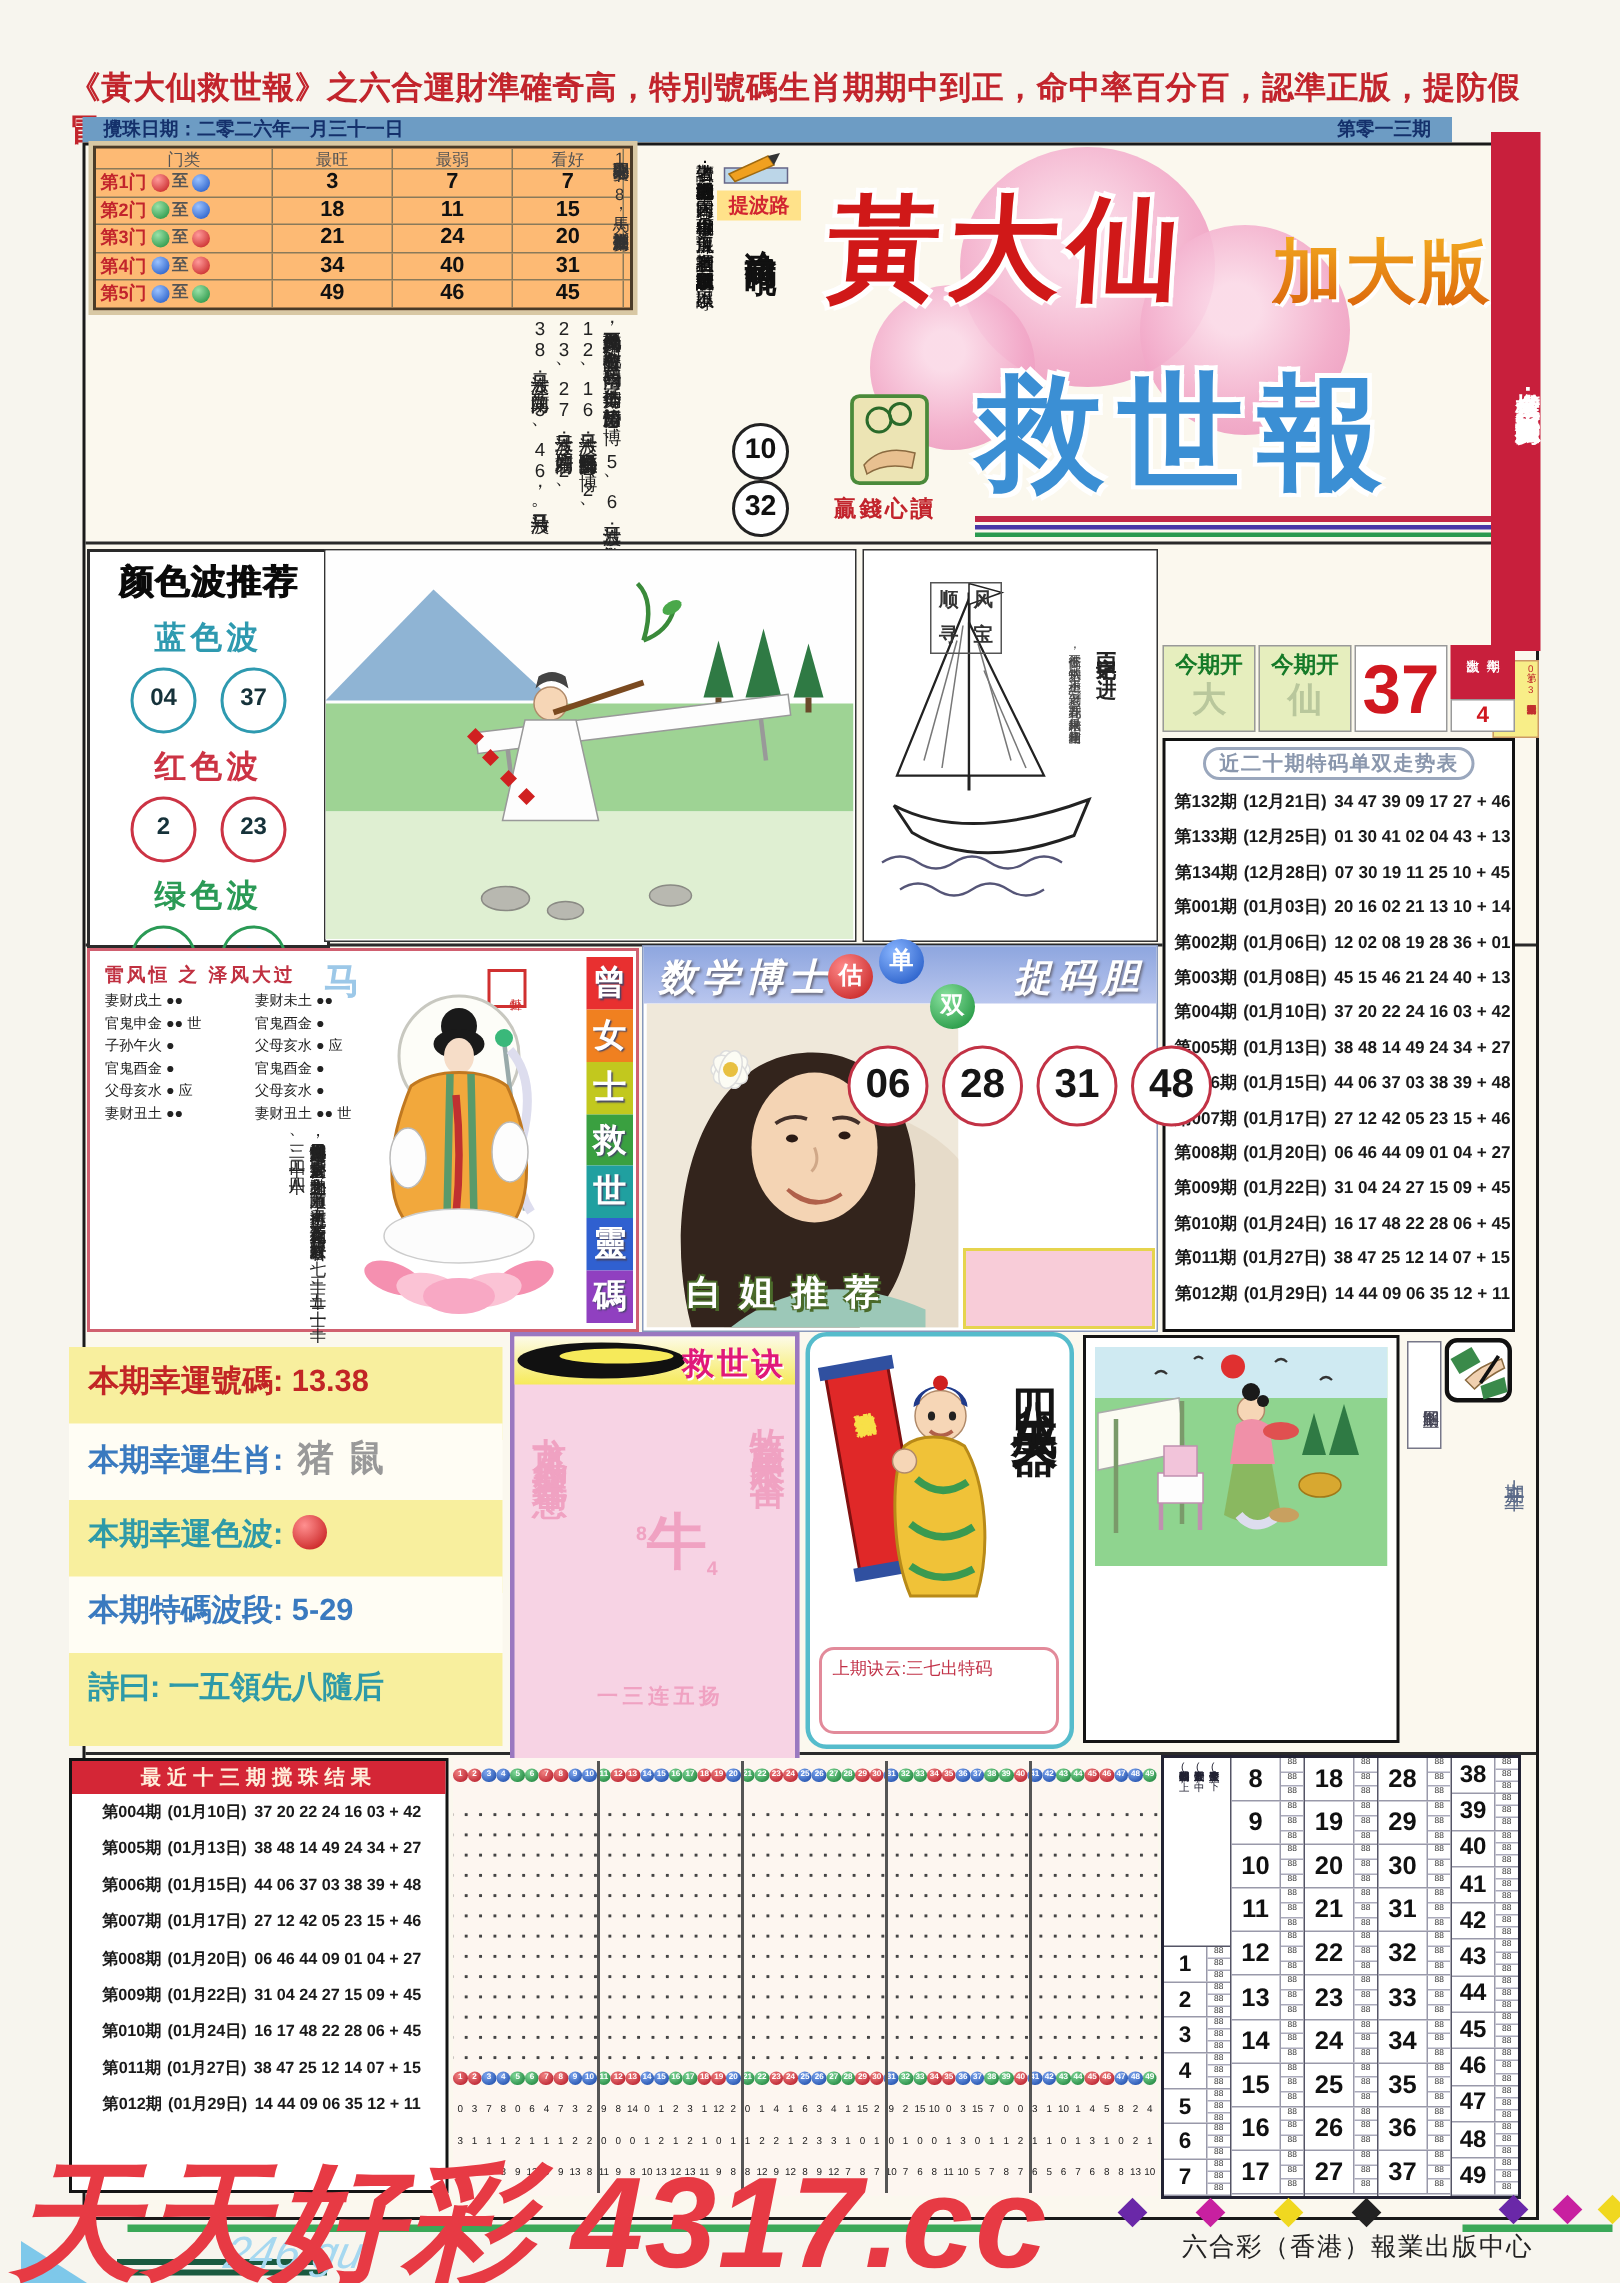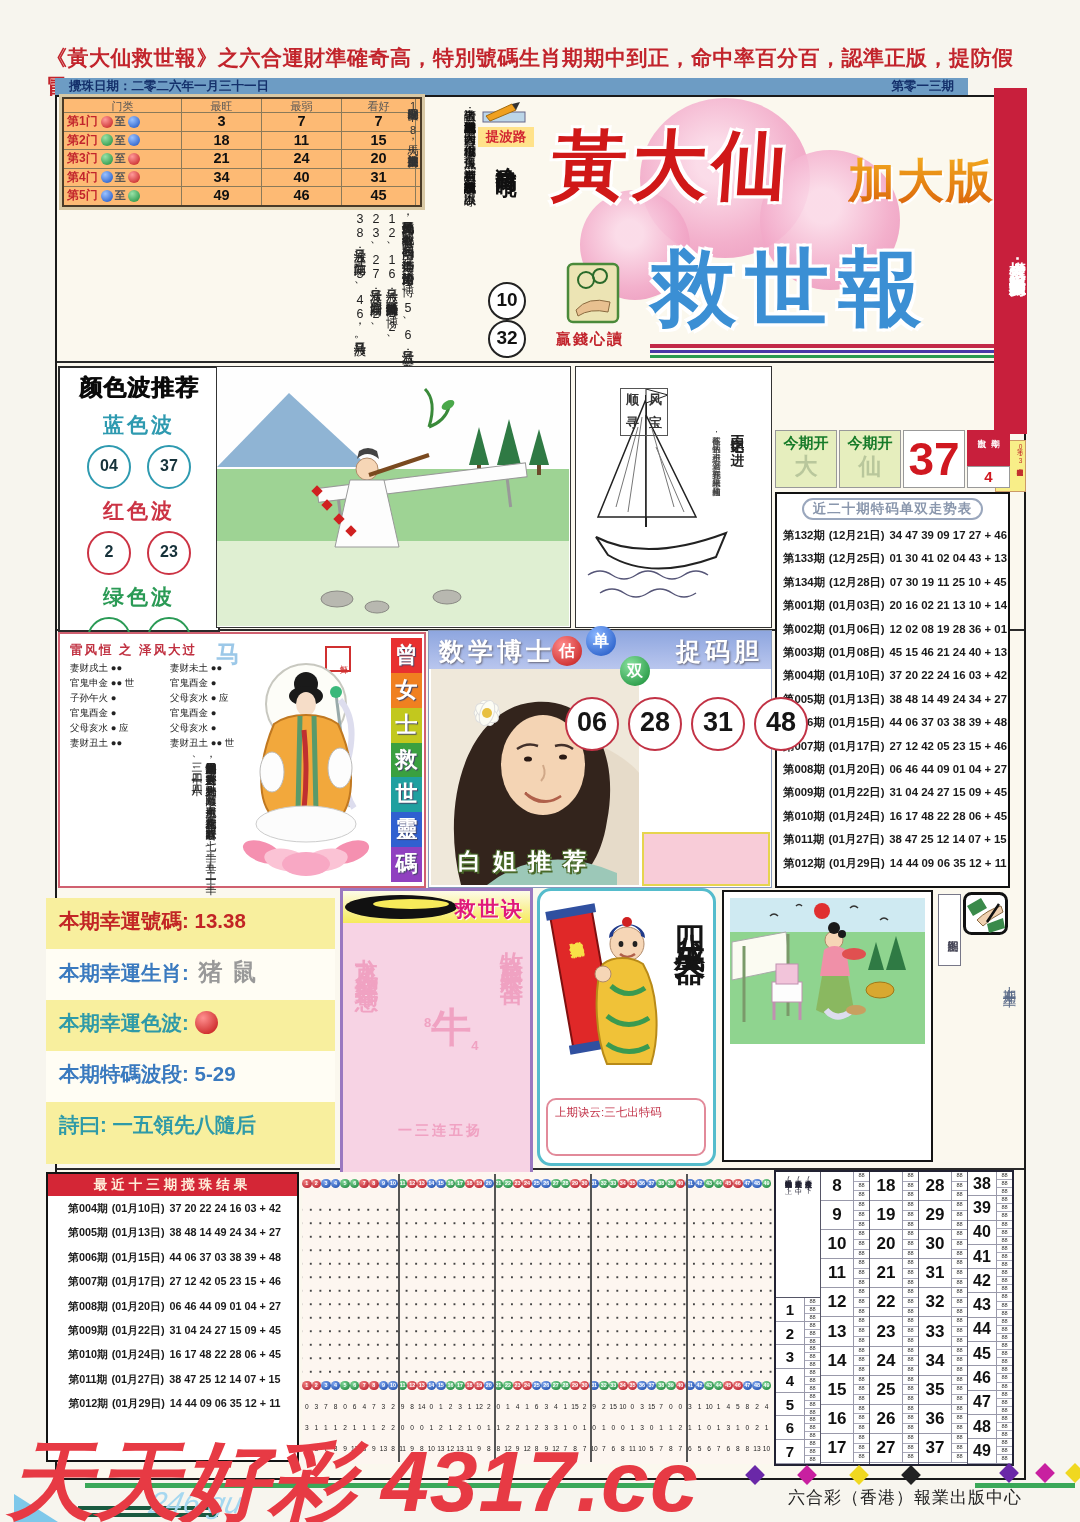--- a/index.html
+++ b/index.html
@@ -94,21 +94,21 @@
   .verse{left:66px;top:754px;width:152px;height:126px;font-size:11px;line-height:14px;color:#222;}
   .zodiac{left:216px;top:638px;font-size:24px;color:#9cc8e8;font-weight:bold;}
   .seal{left:325px;top:646px;width:26px;height:26px;border:2px solid #d03030;color:#d03030;font-size:8px;
         line-height:11px;text-align:center;box-sizing:border-box;}
   .zstrip{left:391px;top:638px;width:31px;height:244px;display:flex;flex-direction:column;}
   .zch{flex:1;color:#fff;font-size:22px;font-weight:900;text-align:center;line-height:34px;text-shadow:1px 1px 1px #446;}
   .zc1{background:#e83030;}.zc2{background:#f08020;}.zc3{background:#c2c81e;}.zc4{background:#3aa040;}
   .zc5{background:#20a0a0;}.zc6{background:#3060d0;}.zc7{background:#9040c0;}
   
   .doctor{left:428px;top:630px;width:344px;height:258px;border:1.5px solid #8899bb;background:#fff;box-sizing:border-box;}
-  .dochead{height:38px;background:linear-gradient(#8ea6df,#b9c6ee);position:relative;}
+  .dochead{height:38px;background:linear-gradient(#8ea6df,#b9c6ee);position:relative;font-style:italic;}
   .dochead .l{position:absolute;left:10px;top:4px;color:#fff;font-size:25px;font-weight:bold;letter-spacing:4px;text-shadow:1px 1px 2px #667;}
   .dochead .r{position:absolute;right:8px;top:4px;color:#fff;font-size:25px;font-weight:bold;letter-spacing:4px;text-shadow:1px 1px 2px #667;}
   .dball{width:30px;height:30px;border-radius:50%;color:#fff;text-align:center;line-height:30px;font-size:16px;font-weight:bold;z-index:5;}
   .dball.br{background:radial-gradient(circle at 35% 30%,#ff8a8a,#c01818);}
   .dball.bb{background:radial-gradient(circle at 35% 30%,#8ab6ff,#1850c0);}
   .dball.bg{background:radial-gradient(circle at 35% 30%,#8ae2a0,#128a32);}
   .candrow{left:565px;top:697px;display:flex;gap:9px;}
   .cand{width:50px;height:50px;border:2.5px solid #c23245;border-radius:50%;background:#fff;
         text-align:center;line-height:47px;font-size:27px;font-weight:900;color:#151515;}
   .baijie{left:458px;top:846px;font-size:23px;font-weight:bold;color:#fff;letter-spacing:12px;

